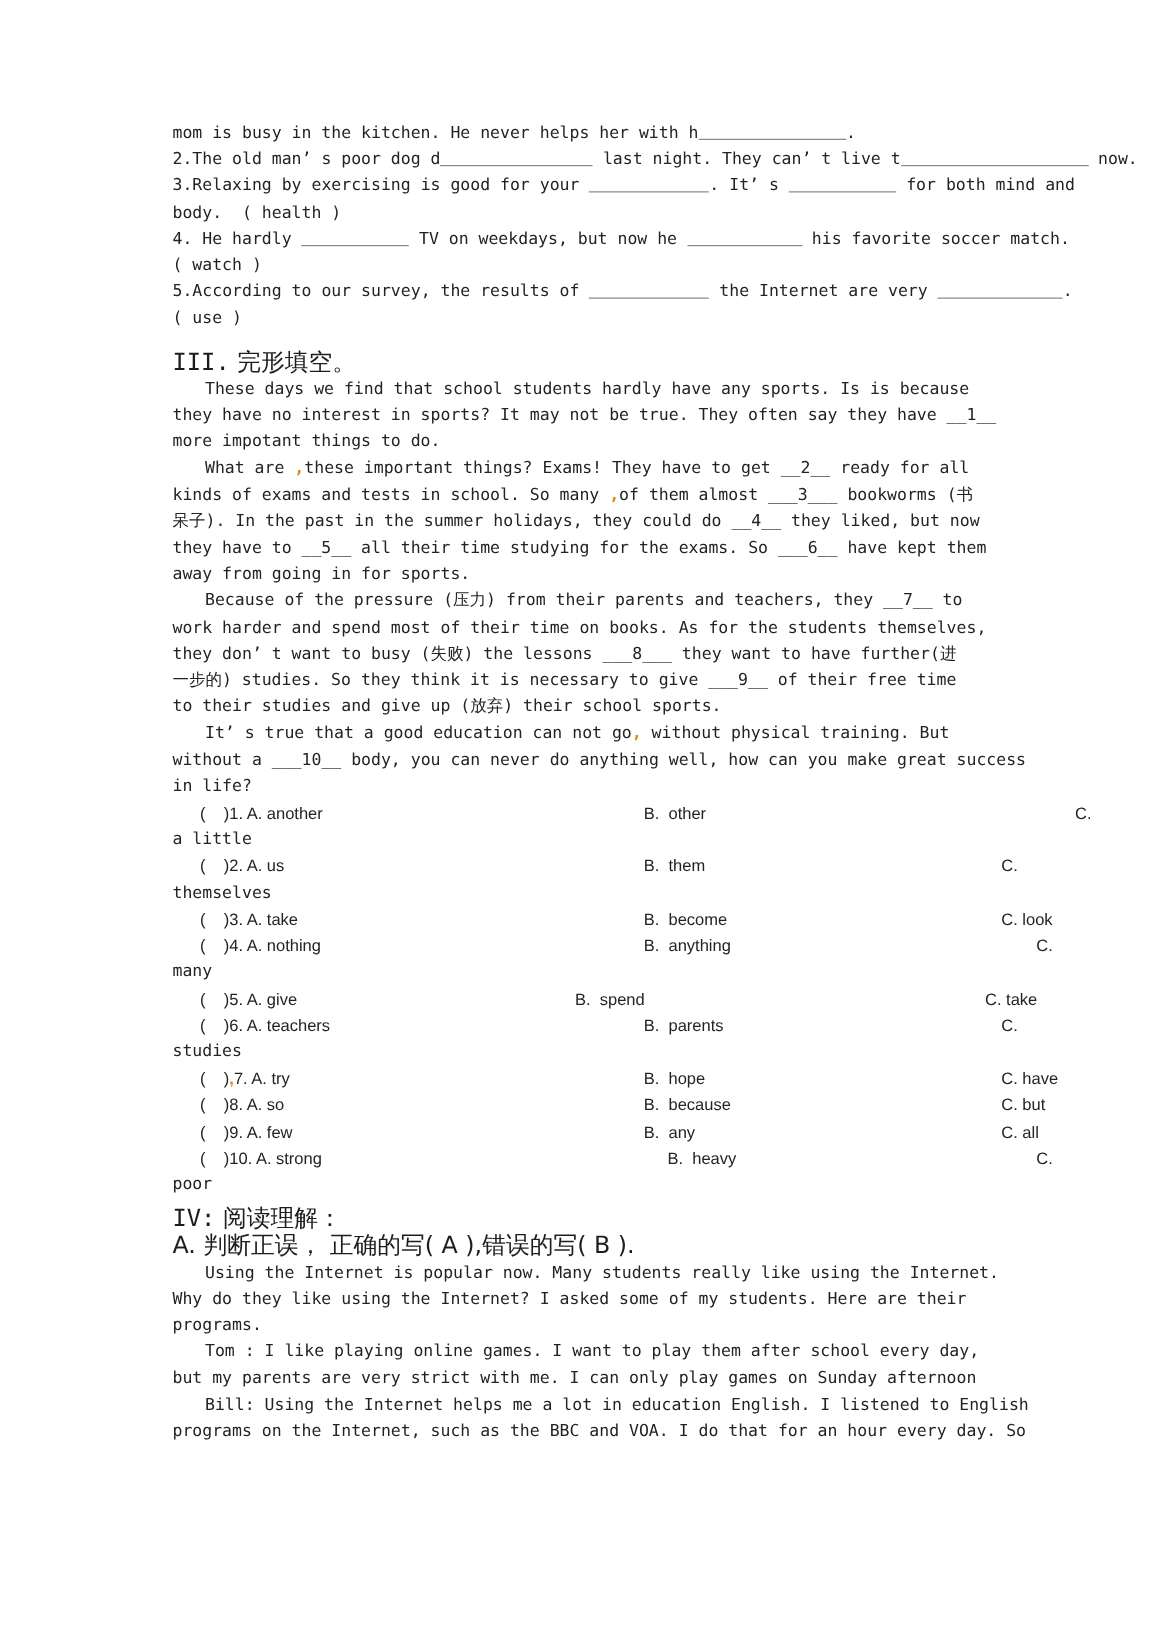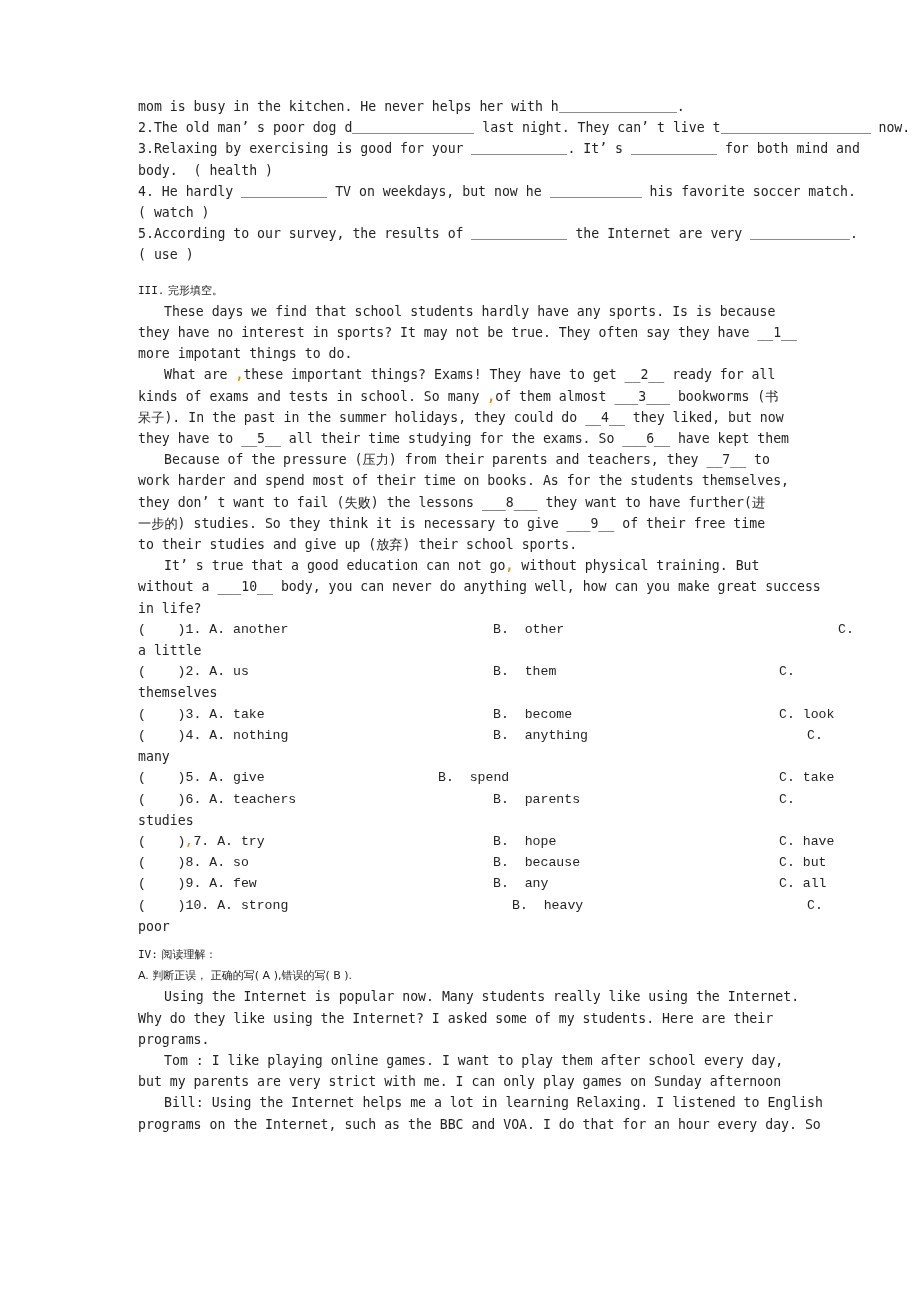--- a/index.html
+++ b/index.html
@@ -25,21 +25,21 @@
     font-size:13.2px;
     line-height:21.2px;
     letter-spacing:0px;
     white-space:pre;
     color:#232323;
   }
   .indent{ display:inline-block; width:26px; }
   .cjk{ font-family:"DejaVu Sans","Liberation Sans",sans-serif; }
   .heading{
     font-family:"DejaVu Sans","Liberation Sans",sans-serif;
-    font-size:11px;
+    font-size:19px;
     line-height:21.2px;
     color:#1d1d1d;
     margin:0;
   }
   .heading .rn{
     font-family:"DejaVu Sans Mono","Liberation Mono",monospace;
   }
   .gap{ height:14px; }
   .gap-sm{ height:7px; }
   
@@ -58,26 +58,27 @@
   .blk.w10{ width:150px; }
   
   .cz{ white-space:pre; }
   
   .sp{
     color:#d98b12;
     font-weight:bold;
   }
   
   .mc{
-    font-family:Liberation Mono, monospace;
+    font-family:Liberation Sans, sans-serif;
     font-size:13.2px;
     line-height:21.2px;
     color:#232323;
     position:relative;
     white-space:pre;
+    margin-left:22px;
   }
   .mc .a{ display:inline-block; }
   .mc .b{ position:absolute; }
   .mc .c{ position:absolute; }
   .wrapline{
     font-family:"DejaVu Sans Mono","Liberation Mono",monospace;
     font-size:13.2px;
     line-height:21.2px;
     color:#232323;
     white-space:pre;
@@ -111,40 +112,41 @@
     <div class="heading"><span class="rn">III.</span><span> </span><span class="cjk">完形填空。</span></div>
 
     <div class="wrapline"><span class="indent"></span><span>These days we find that school students hardly have any sports. Is is because</span></div>
     <div class="wrapline"><span>they have no interest in sports? It may not be true. They often say they have </span><span class="cz">__1__</span></div>
     <div class="wrapline">more impotant things to do.</div>
 
     <div class="wrapline"><span class="indent"></span><span>What are </span><span class="sp">,</span><span>these important things? Exams! They have to get </span><span class="cz">__2__</span><span> ready for all</span></div>
     <div class="wrapline"><span>kinds of exams and tests in school. So many </span><span class="sp">,</span><span>of them almost </span><span class="cz">___3___</span><span> bookworms (书</span></div>
     <div class="wrapline"><span>呆子). In the past in the summer holidays, they could do </span><span class="cz">__4__</span><span> they liked, but now</span></div>
     <div class="wrapline"><span>they have to </span><span class="cz">__5__</span><span> all their time studying for the exams. So </span><span class="cz">___6__</span><span> have kept them</span></div>
+    <div class="wrapline">away from going in for sports.</div>
 
     <div class="wrapline"><span class="indent"></span><span>Because of the pressure (压力) from their parents and teachers, they </span><span class="cz">__7__</span><span> to</span></div>
     <div class="wrapline">work harder and spend most of their time on books. As for the students themselves,</div>
-    <div class="wrapline"><span>they don’ t want to fail (失败) the lessons </span><span class="cz">___8___</span><span> they want to have further(进</span></div>
+    <div class="wrapline"><span>they don’ t want to busy (失败) the lessons </span><span class="cz">___8___</span><span> they want to have further(进</span></div>
     <div class="wrapline"><span>一步的) studies. So they think it is necessary to give </span><span class="cz">___9__</span><span> of their free time</span></div>
     <div class="wrapline">to their studies and give up (放弃) their school sports.</div>
 
     <div class="wrapline"><span class="indent"></span><span>It’ s true that a good education can not go</span><span class="sp">,</span><span> without physical training. But</span></div>
     <div class="wrapline"><span>without a </span><span class="cz">___10__</span><span> body, you can never do anything well, how can you make great success</span></div>
     <div class="wrapline">in life?</div>
 
     <div id="choice-list">
         <div class="mc"><span class="a">(    )1. A. another</span><span class="b" style="left: 355px;">B.  other</span><span class="c" style="left: 700px;">C.</span></div>
         <div class="wrapline">a little</div>
         <div class="mc"><span class="a">(    )2. A. us</span><span class="b" style="left: 355px;">B.  them</span><span class="c" style="left: 641px;">C.</span></div>
         <div class="wrapline">themselves</div>
         <div class="mc"><span class="a">(    )3. A. take</span><span class="b" style="left: 355px; text-align: right;">B.  become</span><span class="c" style="left: 641px;">C. look</span></div>
         <div class="mc"><span class="a">(    )4. A. nothing</span><span class="b" style="left: 355px;">B.  anything</span><span class="c" style="left: 669px;">C.</span></div>
         <div class="wrapline">many</div>
-        <div class="mc"><span class="a">(    )5. A. give</span><span class="b" style="left: 300px;">B.  spend</span><span class="c" style="left: 641px;">C. take</span></div>
+        <div class="mc"><span class="a">(    )5. A. give</span><span class="b" style="left: 300px;">B.  spend</span><span class="c" style="left: 628px;">C. take</span></div>
         <div class="mc"><span class="a">(    )6. A. teachers</span><span class="b" style="left: 355px;">B.  parents</span><span class="c" style="left: 641px;">C.</span></div>
         <div class="wrapline">studies</div>
         <div class="mc"><span class="a"><span>(    )</span><span class="sp">,</span><span>7. A. try</span></span><span class="b" style="left: 355px;">B.  hope</span><span class="c" style="left: 641px;">C. have</span></div>
         <div class="mc"><span class="a">(    )8. A. so</span><span class="b" style="left: 355px;">B.  because</span><span class="c" style="left: 641px;">C. but</span></div>
         <div class="mc"><span class="a">(    )9. A. few</span><span class="b" style="left: 355px;">B.  any</span><span class="c" style="left: 641px;">C. all</span></div>
         <div class="mc"><span class="a">(    )10. A. strong</span><span class="b" style="left: 374px;">B.  heavy</span><span class="c" style="left: 669px;">C.</span></div>
         <div class="wrapline">poor</div>
       </div>
   </div>
 
@@ -154,17 +156,17 @@
     <div class="heading"><span class="rn">IV:</span><span> </span><span class="cjk">阅读理解：</span></div>
     <div class="heading"><span class="cjk">A. 判断正误， 正确的写( A ),错误的写( B ).</span></div>
 
     <div class="wrapline"><span class="indent"></span><span>Using the Internet is popular now. Many students really like using the Internet.</span></div>
     <div class="wrapline">Why do they like using the Internet? I asked some of my students. Here are their</div>
     <div class="wrapline">programs.</div>
 
     <div class="wrapline"><span class="indent"></span><span>Tom : I like playing online games. I want to play them after school every day,</span></div>
     <div class="wrapline">but my parents are very strict with me. I can only play games on Sunday afternoon</div>
 
-    <div class="wrapline"><span class="indent"></span><span>Bill: Using the Internet helps me a lot in learning Relaxing. I listened to English</span></div>
+    <div class="wrapline"><span class="indent"></span><span>Bill: Using the Internet helps me a lot in education English. I listened to English</span></div>
     <div class="wrapline">programs on the Internet, such as the BBC and VOA. I do that for an hour every day. So</div>
   </div>
 
 </div>
 
 </body></html>

